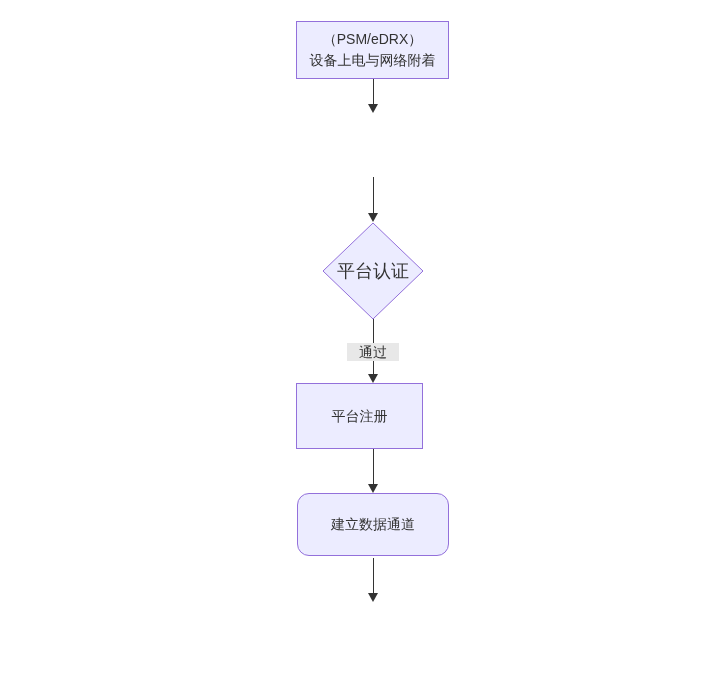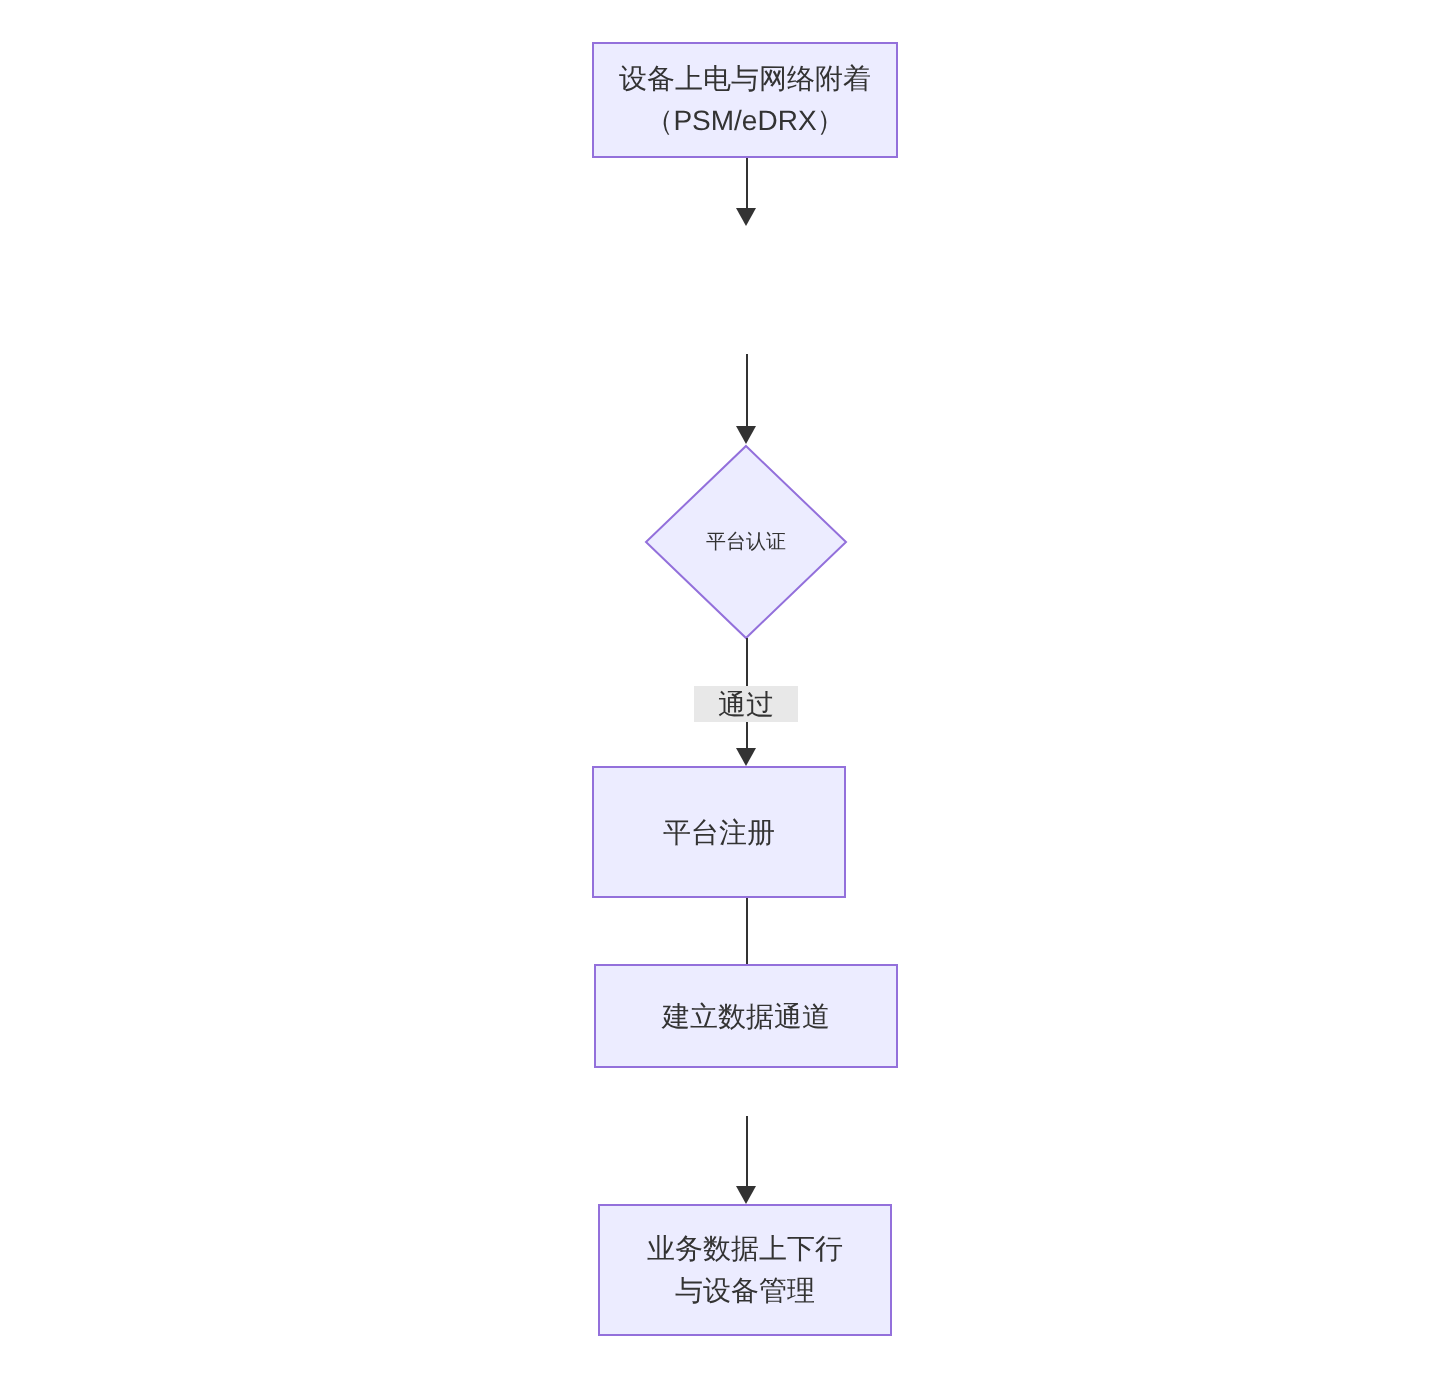--- a/index.html
+++ b/index.html
@@ -31,40 +31,40 @@
     line-height: 21px;
     display: flex;
     flex-direction: column;
     align-items: center;
     justify-content: center;
     text-align: center;
   }
   #node-a { left: 296px; top: 21px;  width: 153px; height: 58px; }
   #node-b { left: 299px; top: 113px; width: 148px; height: 64px; }
   #node-d { left: 296px; top: 383px; width: 127px; height: 66px; }
-  #node-e { left: 297px; top: 482px; width: 152px; height: 52px; }
+  #node-e { left: 297px; top: 493px; width: 152px; height: 63px; border-radius: 12px; }
   #node-f { left: 299px; top: 602px; width: 147px; height: 66px; }
 
   .diamond-wrap {
     position: absolute;
     left: 322px; top: 222px;
     width: 102px; height: 98px;
   }
   .diamond-wrap svg { position: absolute; left: 0; top: 0; }
   .diamond-shape {
     fill: var(--node-fill);
     stroke: var(--node-border);
     stroke-width: 1;
   }
   .diamond-text {
     position: absolute;
     left: 0; top: 0; width: 100%; height: 100%;
     display: flex; align-items: center; justify-content: center;
     color: var(--text);
-    font-size: 10px;
+    font-size: 18px;
   }
 
   .edge {
     position: absolute;
     width: 10px;
     left: 368px;
   }
   #edge-ab { top: 79px;  height: 34px; }
   #edge-bc { top: 177px; height: 45px; }
   #edge-cd { top: 319px; height: 64px; }
@@ -96,22 +96,22 @@
     padding: 0 12px;
     white-space: nowrap;
   }
 </style>
 </head>
 <body>
 
 <div class="canvas">
 
   <div class="node" id="node-a">
+    <div>（PSM/eDRX）</div>
     <div>设备上电与网络附着</div>
-    <div>（PSM/eDRX）</div>
   </div>
 
   <div class="edge" id="edge-ab">
     <div class="edge-line"></div>
     <div class="edge-arrow"></div>
   </div>
 
 
   <div class="edge" id="edge-bc">
     <div class="edge-line"></div>
@@ -143,18 +143,14 @@
 
   <div class="node" id="node-e">
     <div>建立数据通道</div>
   </div>
 
   <div class="edge" id="edge-ef">
     <div class="edge-line"></div>
     <div class="edge-arrow"></div>
   </div>
 
-  <div class="node" id="node-f">
-    <div>业务数据上下行</div>
-    <div>与设备管理</div>
-  </div>
 
 </div>
 
 </body></html>

